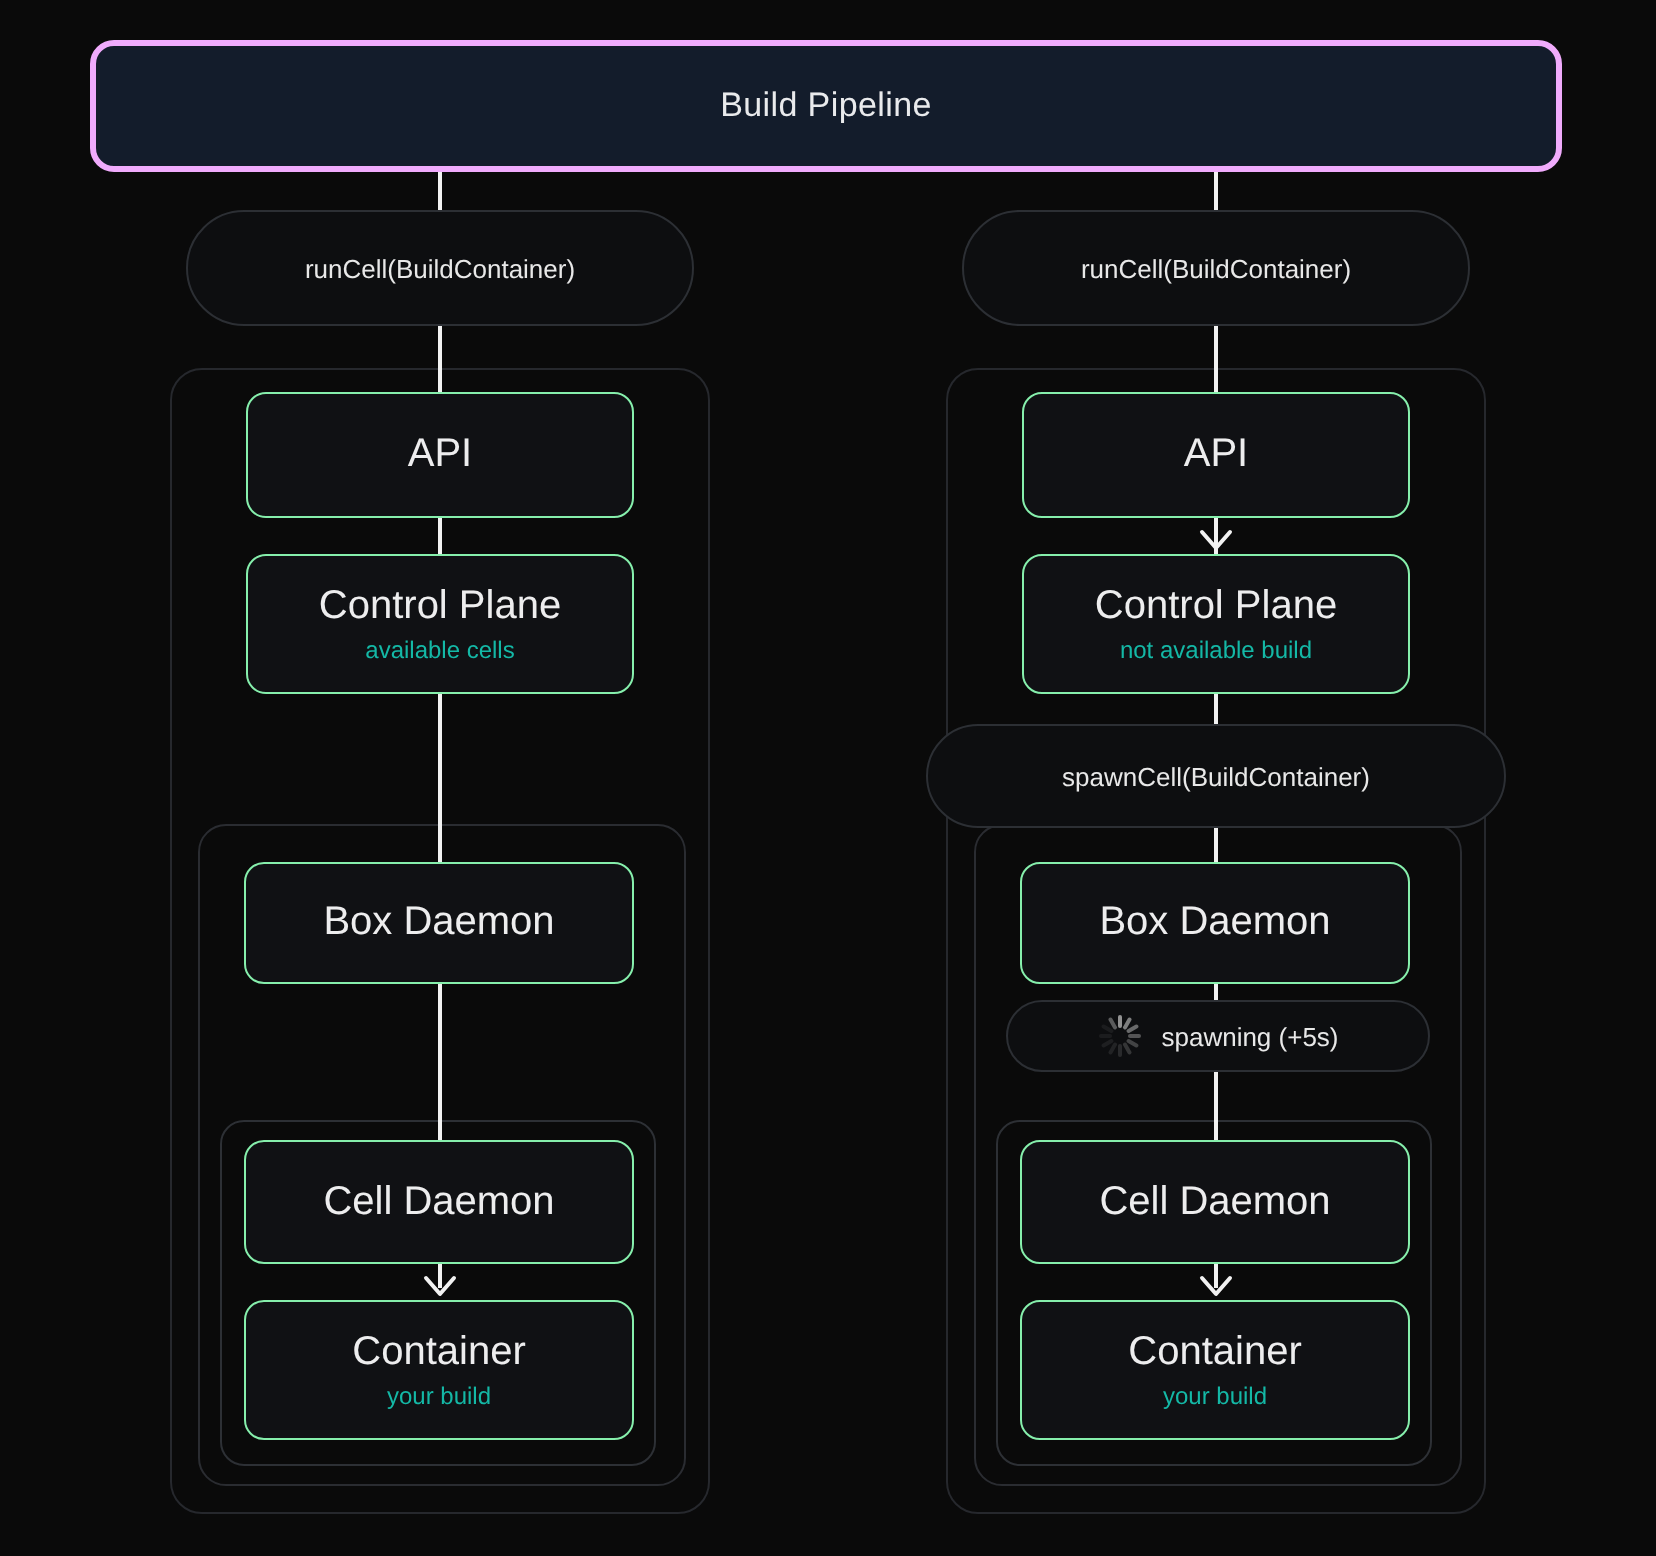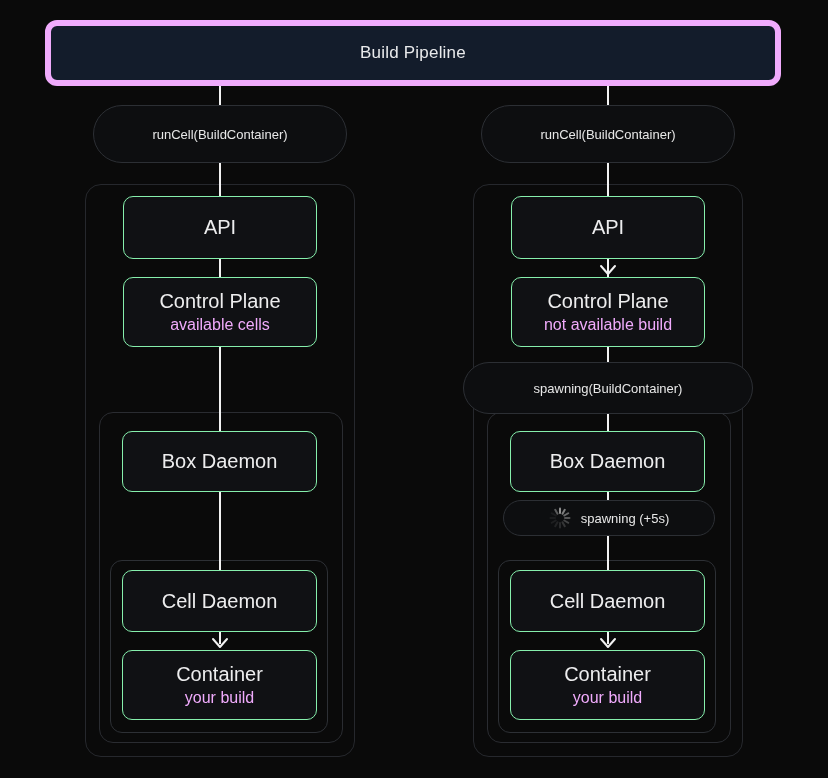--- a/index.html
+++ b/index.html
@@ -12,21 +12,21 @@
     font-family: "Liberation Sans", sans-serif;
     overflow: hidden;
   }
 
   
   .header {
     position: absolute;
     left: 45px; top: 20px;
     width: 736px; height: 66px;
     background: #131c2b;
-    border: 6px solid #f0abfc;
+    border: 3px solid #f0abfc;
     border-radius: 12px;
     display: flex; align-items: center; justify-content: center;
     color: #e9eaec;
     font-size: 17px;
     letter-spacing: 0.2px;
   }
 
   
   .group {
     position: absolute;
@@ -63,21 +63,21 @@
   .node {
     position: absolute;
     background: #101114;
     border: 1px solid #86efac;
     border-radius: 10px;
     display: flex; flex-direction: column;
     align-items: center; justify-content: center;
     color: #ededee;
   }
   .node .title { font-size: 20px; line-height: 1.15; }
-  .node .subtitle { font-size: 16px; color: #f0abfc; margin-top: 3px; }
+  .node .subtitle { font-size: 12px; color: #14b8a6; margin-top: 3px; }
 
   #api-left  { left: 123px; top: 196px; width: 194px; height: 63px; }
   #cp-left   { left: 123px; top: 277px; width: 194px; height: 70px; }
   #boxd-left { left: 122px; top: 431px; width: 195px; height: 61px; }
   #celld-left{ left: 122px; top: 570px; width: 195px; height: 62px; }
   #cont-left { left: 122px; top: 650px; width: 195px; height: 70px; }
 
   #api-right  { left: 511px; top: 196px; width: 194px; height: 63px; }
   #cp-right   { left: 511px; top: 277px; width: 194px; height: 70px; }
   #boxd-right { left: 510px; top: 431px; width: 195px; height: 61px; }
@@ -159,21 +159,21 @@
     <span>runCell(BuildContainer)</span>
   </div>
   <div class="node" id="api-right">
     <span class="title">API</span>
   </div>
   <div class="node" id="cp-right">
     <span class="title">Control Plane</span>
     <span class="subtitle">not available build</span>
   </div>
   <div class="pill" id="spawn-right">
-    <span>spawning(BuildContainer)</span>
+    <span>spawnCell(BuildContainer)</span>
   </div>
   <div class="node" id="boxd-right">
     <span class="title">Box Daemon</span>
   </div>
   <div class="pill" id="spawning-right">
     <svg class="spinner" viewBox="0 0 22 22">
       <g stroke="#9a9a9a" stroke-width="2" stroke-linecap="round">
         <line x1="11" y1="1.5" x2="11" y2="6" opacity="0.95"></line>
         <line x1="15.75" y1="2.8" x2="13.5" y2="6.7" opacity="0.80"></line>
         <line x1="19.2" y1="6.25" x2="15.3" y2="8.5" opacity="0.65"></line>

